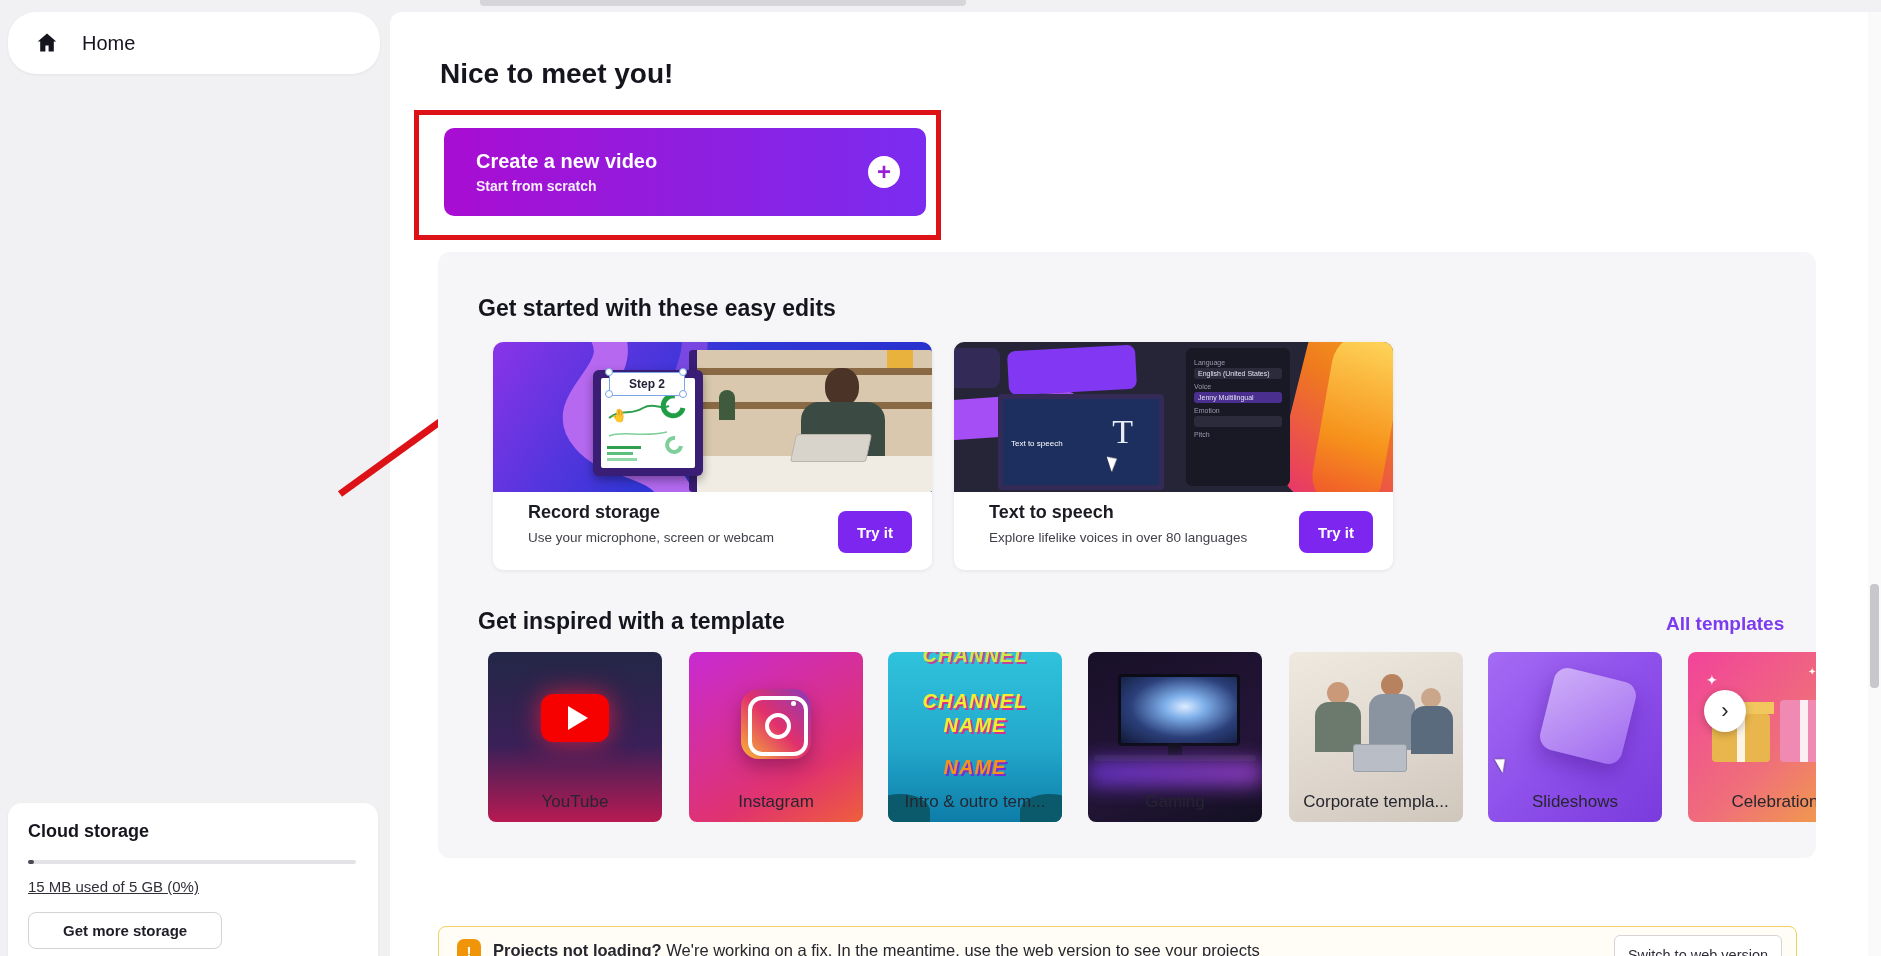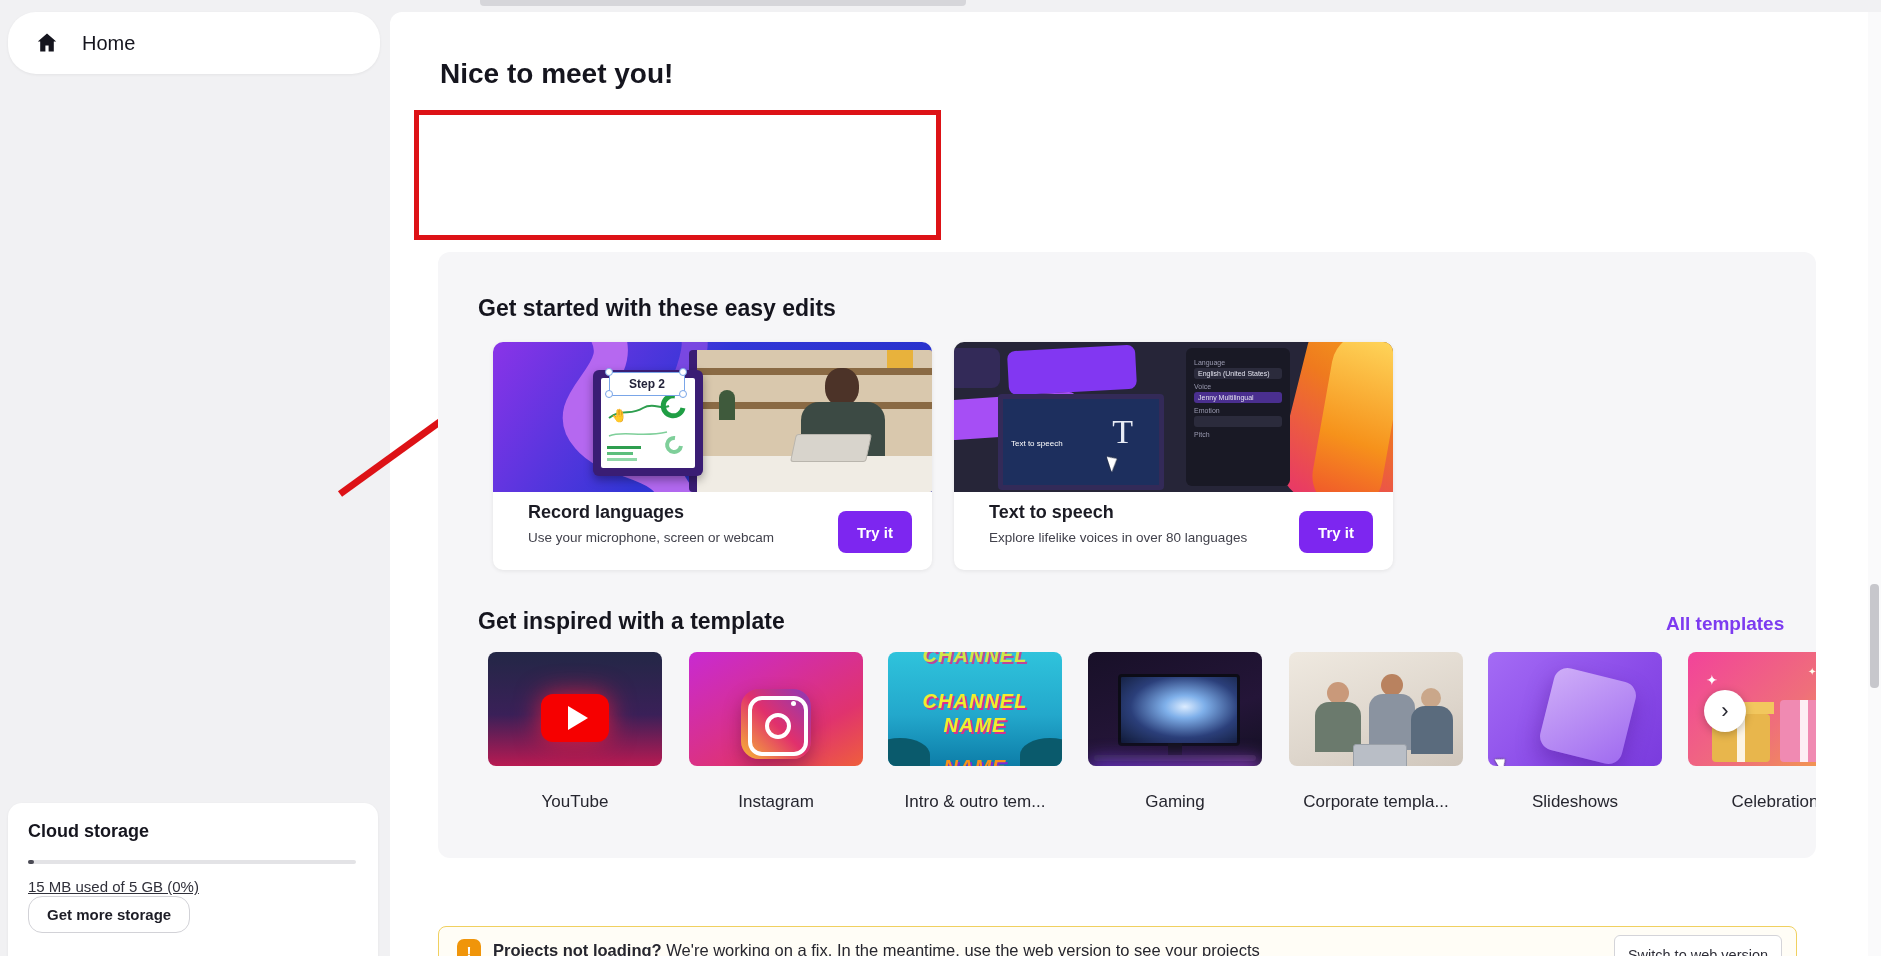--- a/index.html
+++ b/index.html
@@ -13,21 +13,21 @@
   #side-home .lbl{font-size:20px;color:#15151e;font-weight:500;}
   #side-templates{left:5px;top:92px;width:372px;height:52px;padding-left:26px;box-sizing:border-box;}
   #side-templates .lbl{font-size:20px;color:#3a3a46;}
   .side-icon{width:26px;height:26px;flex:0 0 auto;display:flex;align-items:center;justify-content:center;}
 
   #storage-card{left:8px;top:803px;width:370px;height:170px;background:#ffffff;border-radius:14px;box-shadow:0 1px 3px rgba(0,0,0,.06);padding:18px 20px;box-sizing:border-box;}
   #storage-title{font-size:18px;font-weight:700;color:#15151e;}
   #storage-track{position:relative;margin-top:18px;width:328px;height:4px;background:#e3e3e6;border-radius:2px;}
   #storage-thumb{position:absolute;left:0;top:0;width:6px;height:4px;background:#4a4a54;border-radius:2px;}
   #storage-usage{margin-top:14px;font-size:15px;color:#30303a;text-decoration:underline;cursor:pointer;display:inline-block;}
-  #storage-btn{display:inline-block;background:#fff;border:1px solid #d2d2d7;border-radius:14px;padding:9px 18px;font-size:15px;font-weight:700;color:#1d1d26;cursor:pointer;}
+  #storage-btn{margin-top:16px;display:inline-block;background:#fff;border:1px solid #d2d2d7;border-radius:8px;padding:9px 34px;font-size:15px;font-weight:700;color:#1d1d26;cursor:pointer;}
 
   
   #main{left:390px;top:12px;width:1491px;height:944px;background:#ffffff;border-radius:12px 0 0 0;}
   #topbar-remnant{left:480px;top:0;width:486px;height:6px;background:#d6d6da;border-radius:0 0 4px 4px;}
   #greeting{left:440px;top:58px;font-size:28px;font-weight:700;color:#15151e;}
 
   .create-card{border-radius:10px;color:#fff;cursor:pointer;overflow:hidden;}
   #card-new{left:444px;top:128px;width:482px;height:88px;background:linear-gradient(90deg,#a90dd2 0%,#8d20e0 55%,#7b2cf1 100%);}
   #card-ai{left:950px;top:128px;width:484px;height:85px;background:linear-gradient(90deg,#5a2ee6 0%,#4f3cee 60%,#4747f2 100%);}
   .cc-title{position:absolute;left:32px;top:22px;font-size:20px;font-weight:700;}
@@ -71,21 +71,21 @@
   #tts-T{position:absolute;right:26px;top:14px;font-size:34px;color:#e8ecf5;font-family:"Liberation Serif",serif;}
   #tts-panel{position:absolute;left:232px;top:6px;width:104px;height:138px;background:#191925;border-radius:6px;padding:7px 8px;box-sizing:border-box;}
   .pr-label{font-size:7px;color:#9a9ab0;margin-top:4px;}
   .pr-value{font-size:7px;color:#e2e2ee;background:#2b2b3c;border-radius:3px;padding:2px 4px;margin-top:2px;white-space:nowrap;overflow:hidden;}
   .pr-value.sel{background:#4a2f8f;}
   .flame{position:absolute;border-radius:40px;}
   .cursor-arrow{position:absolute;width:0;height:0;border-left:9px solid #fff;border-top:5px solid transparent;border-bottom:11px solid transparent;filter:drop-shadow(0 0 1px #333);transform:rotate(-18deg);}
 
   
   #alltpl{position:absolute;font-size:19px;font-weight:700;color:#7d3bf0;cursor:pointer;}
-  .tile{position:absolute;top:400px;width:174px;height:114px;border-radius:8px;overflow:hidden;cursor:pointer;}
+  .tile{position:absolute;top:400px;width:174px;height:170px;border-radius:8px;overflow:hidden;cursor:pointer;}
   .tile-label{position:absolute;top:540px;width:174px;text-align:center;font-size:17px;color:#26262f;}
   
   #tile-yt{background:linear-gradient(180deg,#232746 0%,#3a2058 55%,#b81a52 100%);}
   #yt-logo{position:absolute;left:53px;top:42px;width:68px;height:48px;background:#f60000;border-radius:12px;display:flex;align-items:center;justify-content:center;box-shadow:0 0 26px rgba(246,30,60,.8);}
   #yt-tri{width:0;height:0;border-left:20px solid #fff;border-top:12px solid transparent;border-bottom:12px solid transparent;margin-left:5px;}
   
   #tile-ig{background:linear-gradient(150deg,#c82ad2 0%,#e0336e 70%,#ef5f3c 100%);}
   #ig-logo{position:absolute;left:52px;top:37px;width:70px;height:70px;border-radius:18px;background:linear-gradient(45deg,#f7b733 0%,#e1306c 50%,#8a3ab9 100%);box-shadow:0 8px 18px rgba(90,10,60,.45);}
   #ig-inner{position:absolute;left:7px;top:7px;width:52px;height:52px;border:4px solid #fff;border-radius:14px;}
   #ig-lens{position:absolute;left:24px;top:24px;width:18px;height:18px;border:4px solid #fff;border-radius:50%;}
@@ -149,20 +149,25 @@
       <a id="storage-usage">15 MB used of 5 GB (0%)</a>
       <div><span id="storage-btn">Get more storage</span></div>
     </div>
   </div>
 
   <div id="main" class="abs"></div>
   <div id="topbar-remnant" class="abs"></div>
 
   <div id="greeting" class="abs">Nice to meet you!</div>
 
+  <div id="card-new" class="abs create-card">
+    <div class="cc-title">Create a new video</div>
+    <div class="cc-sub">Start from scratch</div>
+    <div id="plus-circle">+</div>
+  </div>
 
 
   <div id="red-box" class="abs"></div>
   <svg id="red-arrow" class="abs" viewBox="0 0 360 270">
     <line x1="20" y1="244" x2="305" y2="38" stroke="#dd1216" stroke-width="7"></line>
     <polygon points="336,16 312.6,48.5 297.4,27.5" fill="#dd1216"></polygon>
   </svg>
 
   <div id="section-card" class="abs">
 
@@ -197,21 +202,21 @@
             </svg>
             <div id="step-pill">Step 2</div>
             <span class="handle" style="left:4px;top:-10px;"></span>
               <span class="handle" style="left:78px;top:-10px;"></span>
             <span class="handle" style="left:4px;top:12px;"></span>
               <span class="handle" style="left:78px;top:12px;"></span>
           </div>
           <div style="position:absolute;left:18px;top:38px;font-size:13px;">🤚</div>
         </div>
       </div>
-      <div class="edit-title">Record languages</div>
+      <div class="edit-title">Record storage</div>
       <div class="edit-sub">Use your microphone, screen or webcam</div>
       <div class="tryit">Try it</div>
     </div>
 
     <div class="edit-card" style="left:516px;top:90px;">
       <div class="edit-thumb" id="thumb-tts">
         <div class="tts-pill" style="left:54px;top:6px;width:128px;height:44px;background:#8237f2;transform:rotate(-3deg);"></div>
         <div class="tts-pill" style="left:-8px;top:54px;width:132px;height:40px;background:#a64ef5;transform:rotate(-4deg);"></div>
         <div class="tts-pill" style="left:-8px;top:6px;width:54px;height:40px;background:#332a58;"></div>
         <div class="flame" style="left:338px;top:-20px;width:150px;height:190px;background:linear-gradient(200deg,#f6b21b 0%,#ef7a1e 45%,#e8326e 100%);transform:rotate(14deg);"></div>

